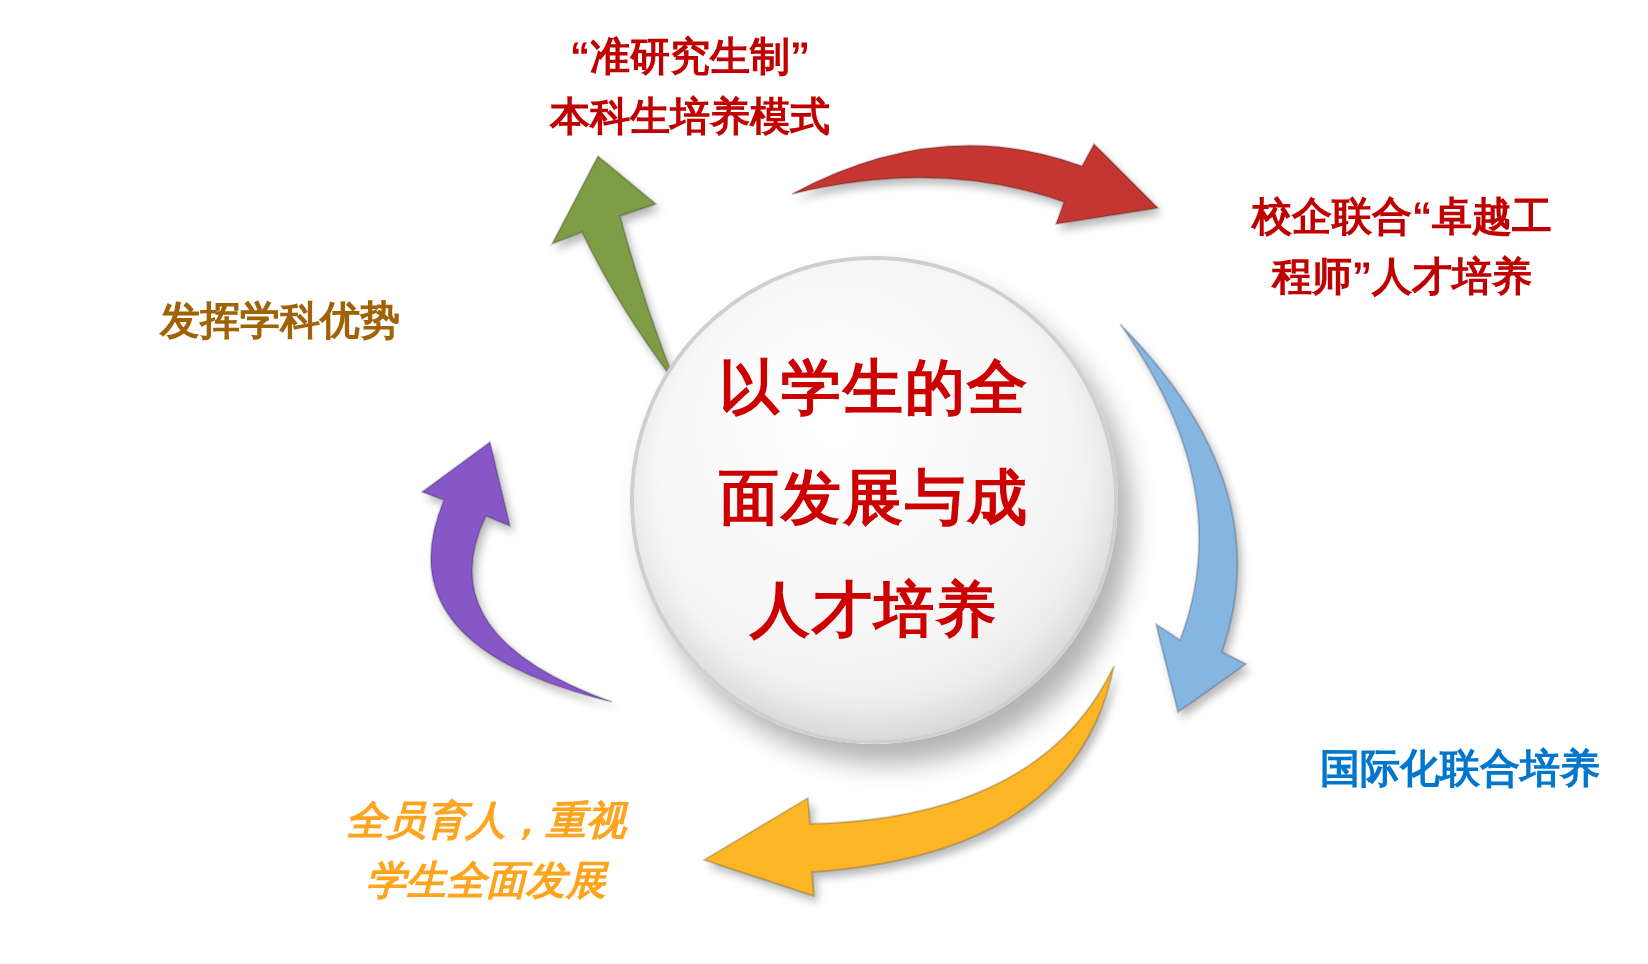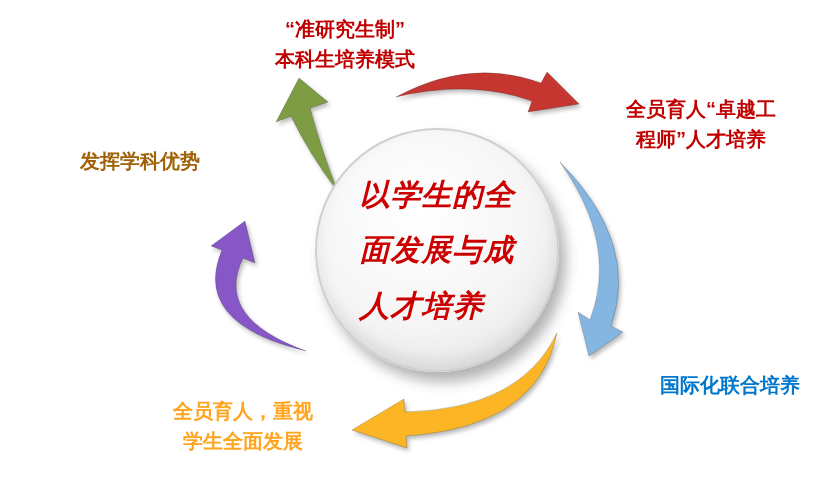--- a/index.html
+++ b/index.html
@@ -30,43 +30,43 @@
     position: absolute;
     left: 315px; top: 128px;
     width: 244px; height: 244px;
     border-radius: 50%;
     background: radial-gradient(circle at 42% 34%, #ffffff 0%, #f5f5f5 55%, #dadada 100%);
     border: 2px solid #cfcfcf;
     box-shadow: 7px 10px 13px rgba(0,0,0,0.30), inset 0 -8px 16px rgba(0,0,0,0.08);
     display: flex;
     align-items: center;
     justify-content: center;
+    text-align: center;
     z-index: 2;
-    font-style: italic;
   }
   .center-text {
     font-size: 30px;
     font-weight: bold;
     line-height: 1.85;
     letter-spacing: 1px;
   }
 
   .label {
     position: absolute;
     font-weight: bold;
     font-size: 20px;
     text-align: center;
     line-height: 1.5;
     z-index: 3;
     white-space: nowrap;
   }
   .label-top         { left: 225px; top: 14px;  width: 240px; }
   .label-upper-right { left: 578px; top: 94px;  width: 246px; }
   .label-lower-right { left: 580px; top: 370px; width: 220px; text-align: right; }
-  .label-bottom      { left: 118px; top: 396px; width: 250px; }
+  .label-bottom      { left: 118px; top: 396px; width: 250px; font-style: italic; }
   .label-left        { left: 38px;  top: 146px; width: 204px; }
 </style>
 </head>
 <body>
 
 <div class="canvas">
 
   <svg class="arrows-layer" width="824" height="482" viewBox="0 0 824 482" xmlns="http://www.w3.org/2000/svg">
     <path d="M338,192 Q308,152 291,116 L276,122 L299,78 L328,102 L310,108 Q322,152 338,192 Z" fill="#7d9c44"></path>
     <path d="M396,97 Q470,57 541,83 L547,72 L579,104 L528,112 L532,101 Q470,79 396,97 Z" fill="#c63630"></path>
@@ -82,21 +82,21 @@
       <div>人才培养</div>
     </div>
   </div>
 
   <div class="label label-top" style="color: rgb(192, 0, 0);">
     <div>“准研究生制”</div>
     <div>本科生培养模式</div>
   </div>
 
   <div class="label label-upper-right" style="color: rgb(192, 0, 0);">
-    <div>全员育人“卓越工</div>
+    <div>校企联合“卓越工</div>
     <div>程师”人才培养</div>
   </div>
 
   <div class="label label-lower-right" style="color: rgb(0, 119, 204);">
     <div>国际化联合培养</div>
   </div>
 
   <div class="label label-bottom" style="color: rgb(255, 164, 30);">
     <div>全员育人，重视</div>
     <div>学生全面发展</div>

